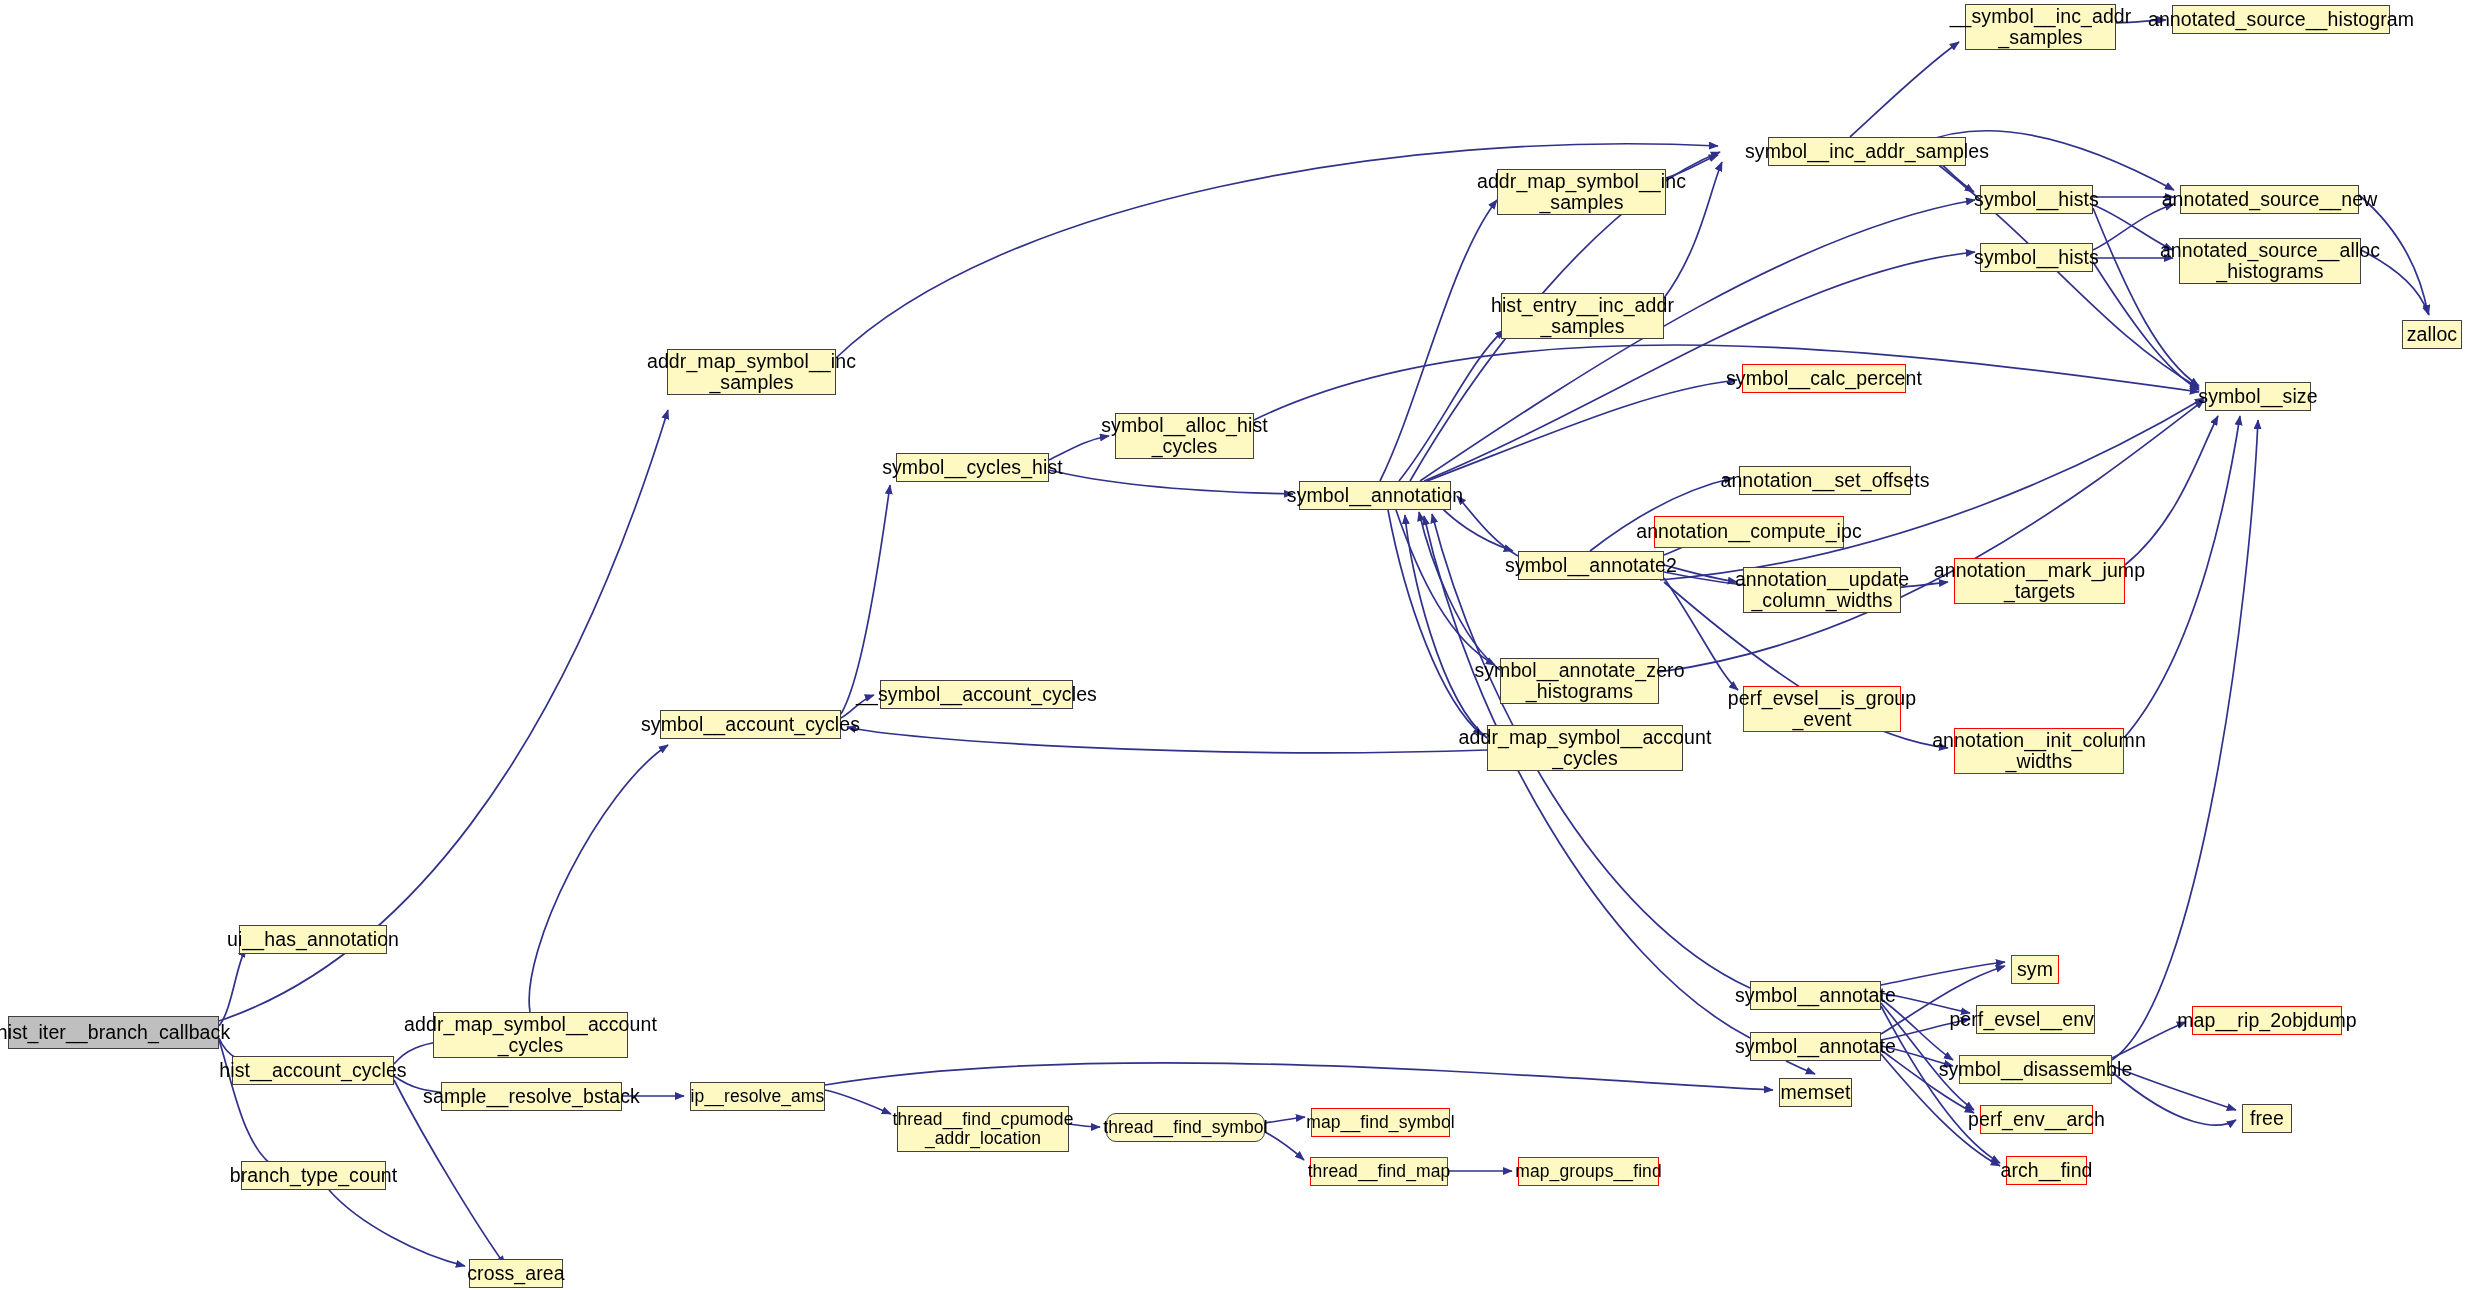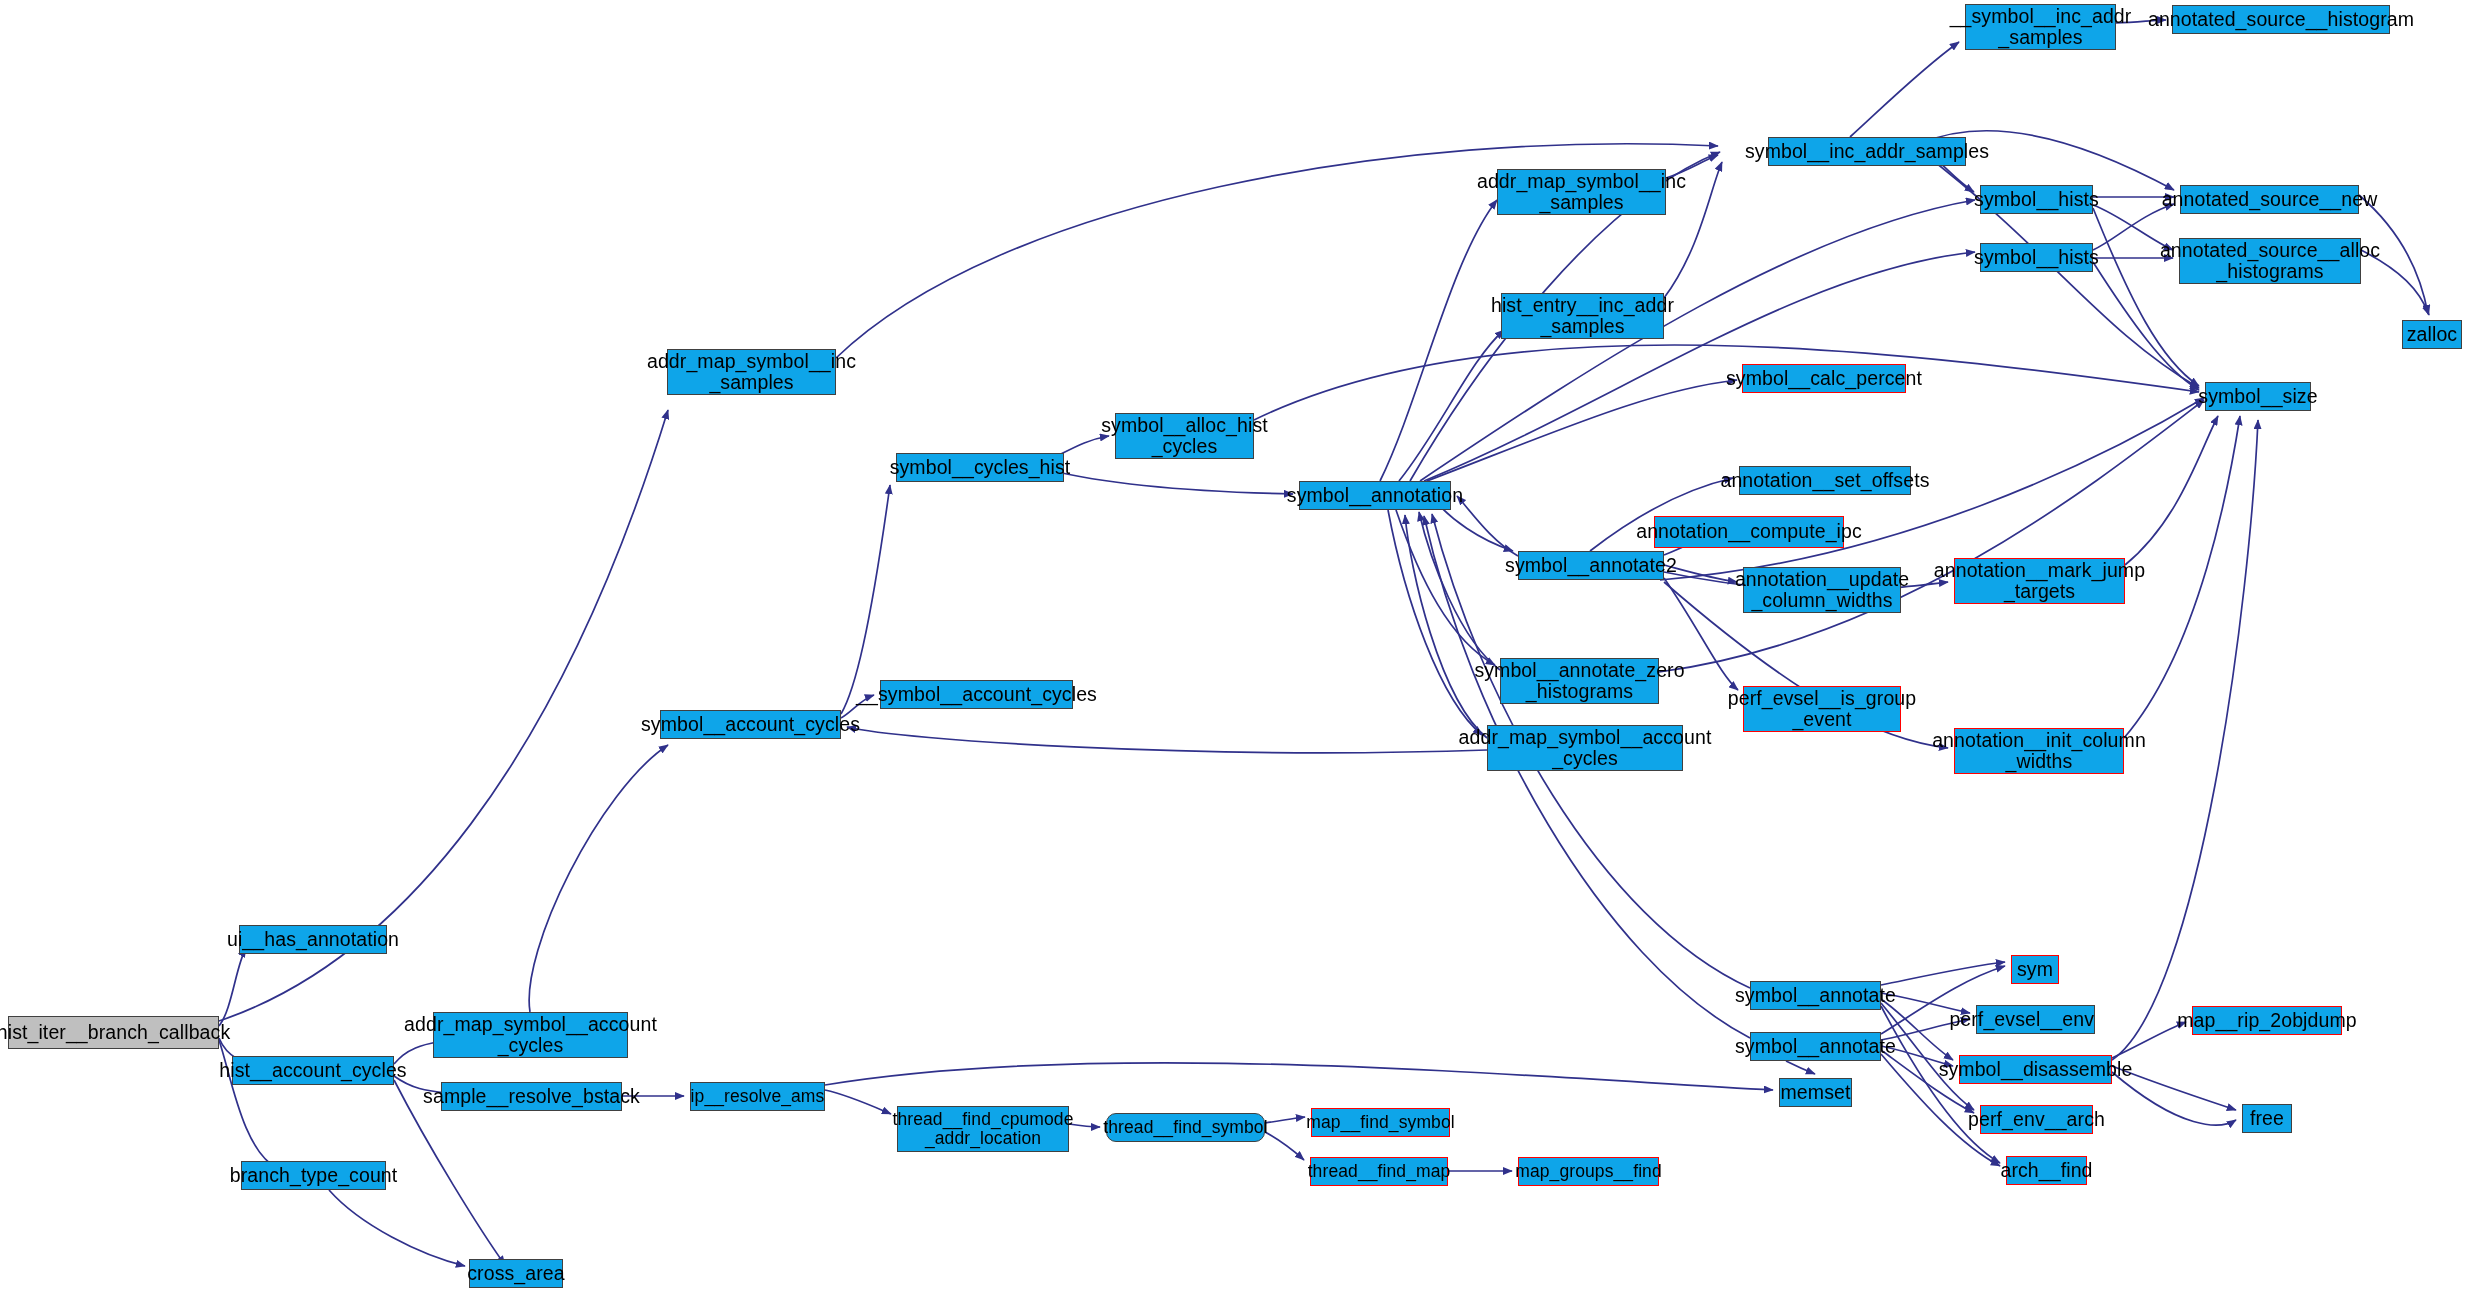--- a/index.html
+++ b/index.html
@@ -23,21 +23,21 @@
     height: 1290px;
     pointer-events: none;
   }
   .node {
     position: absolute;
     box-sizing: border-box;
     display: flex;
     align-items: center;
     justify-content: center;
     text-align: center;
-    background: #0ea5e9;
+    background: #fef9c3;
     border: 1.6px solid #404040;
     color: #000000;
     font-size: 19.5px;
     line-height: 1.08;
     letter-spacing: 0.1px;
     white-space: pre;
     z-index: 5;
   }
   .node.red {
     border-color: #ff0000;
@@ -212,21 +212,21 @@
   <div class="node" style="left:667px; top:349px; width:169px; height:46px;">
     <span class="lbl">addr_map_symbol__inc
 _samples</span>
   </div>
   <div class="node" style="left:660px; top:710px; width:181px; height:29px;">
     <span class="lbl">symbol__account_cycles</span>
   </div>
   <div class="node" style="left:880px; top:680px; width:193px; height:29px;">
     <span class="lbl">__symbol__account_cycles</span>
   </div>
-  <div class="node" style="left:896px; top:453px; width:168px; height:29px;">
+  <div class="node" style="left:896px; top:453px; width:153px; height:29px;">
     <span class="lbl">symbol__cycles_hist</span>
   </div>
   <div class="node" style="left:1115px; top:413px; width:139px; height:46px;">
     <span class="lbl">symbol__alloc_hist
 _cycles</span>
   </div>
   <div class="node" style="left:1299px; top:481px; width:152px; height:29px;">
     <span class="lbl">symbol__annotation</span>
   </div>
   <div class="node" style="left:1497px; top:169px; width:169px; height:46px;">

